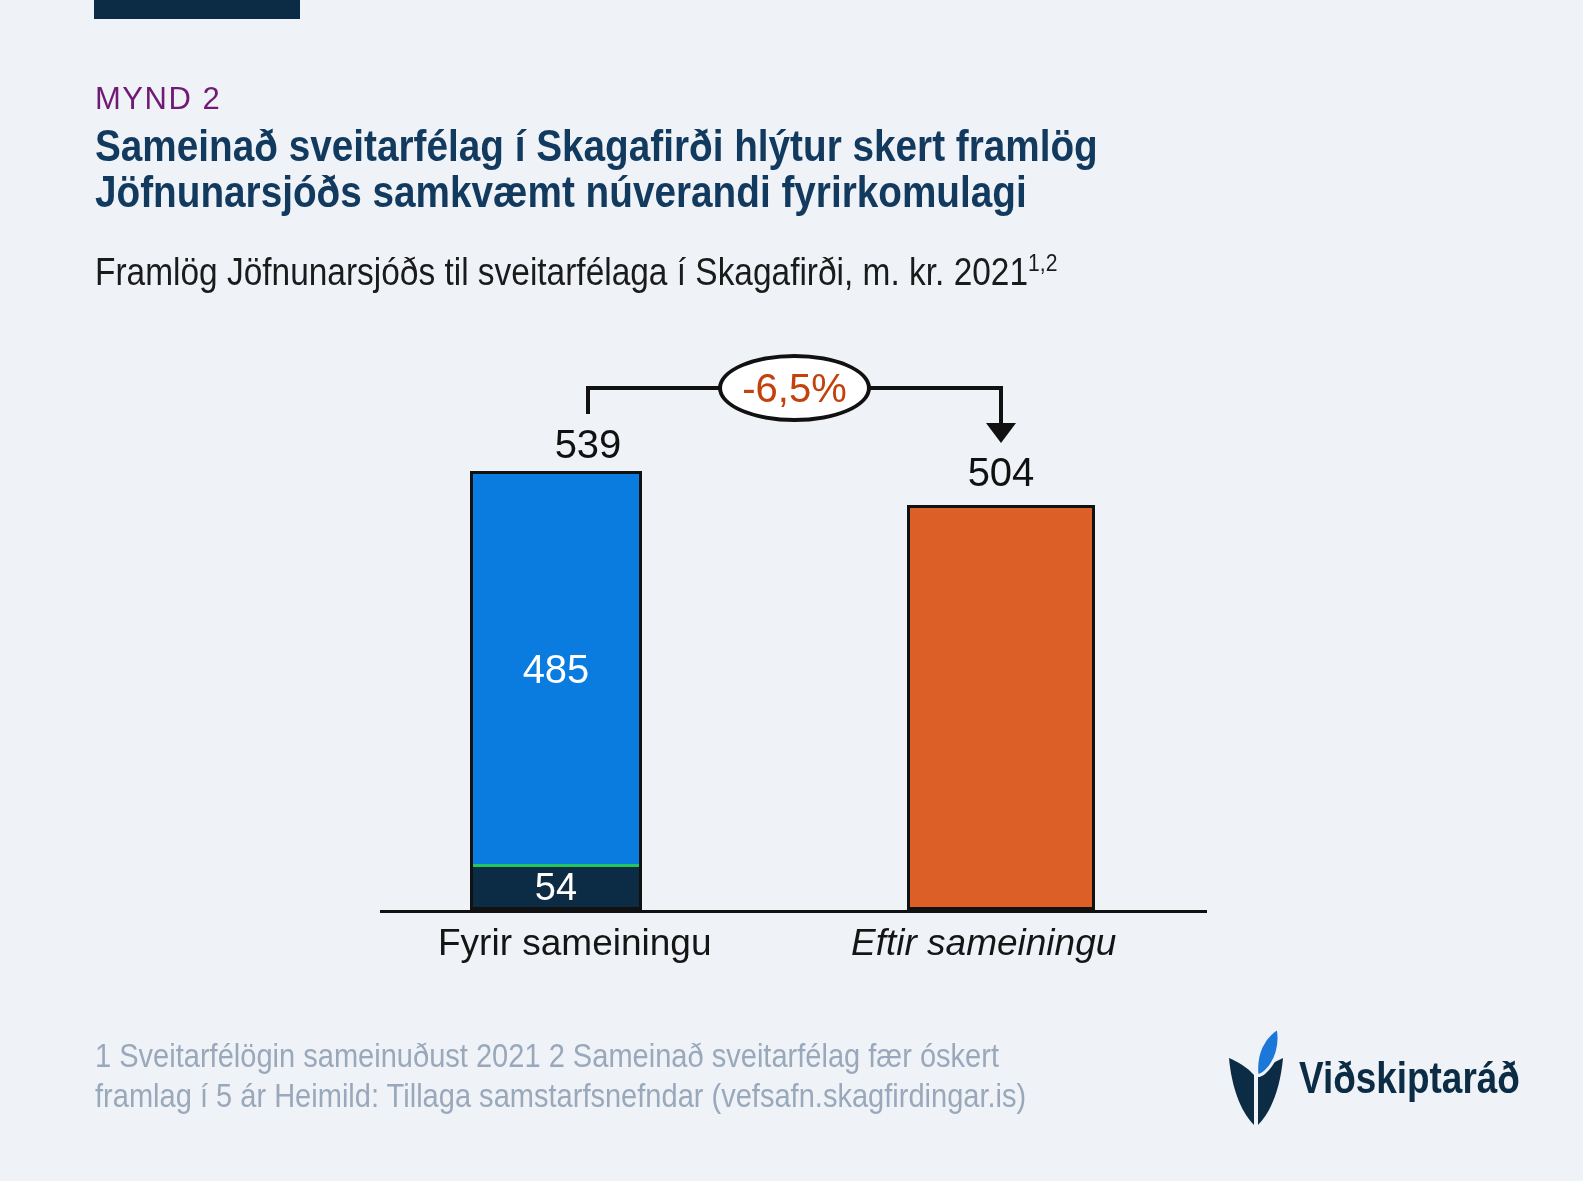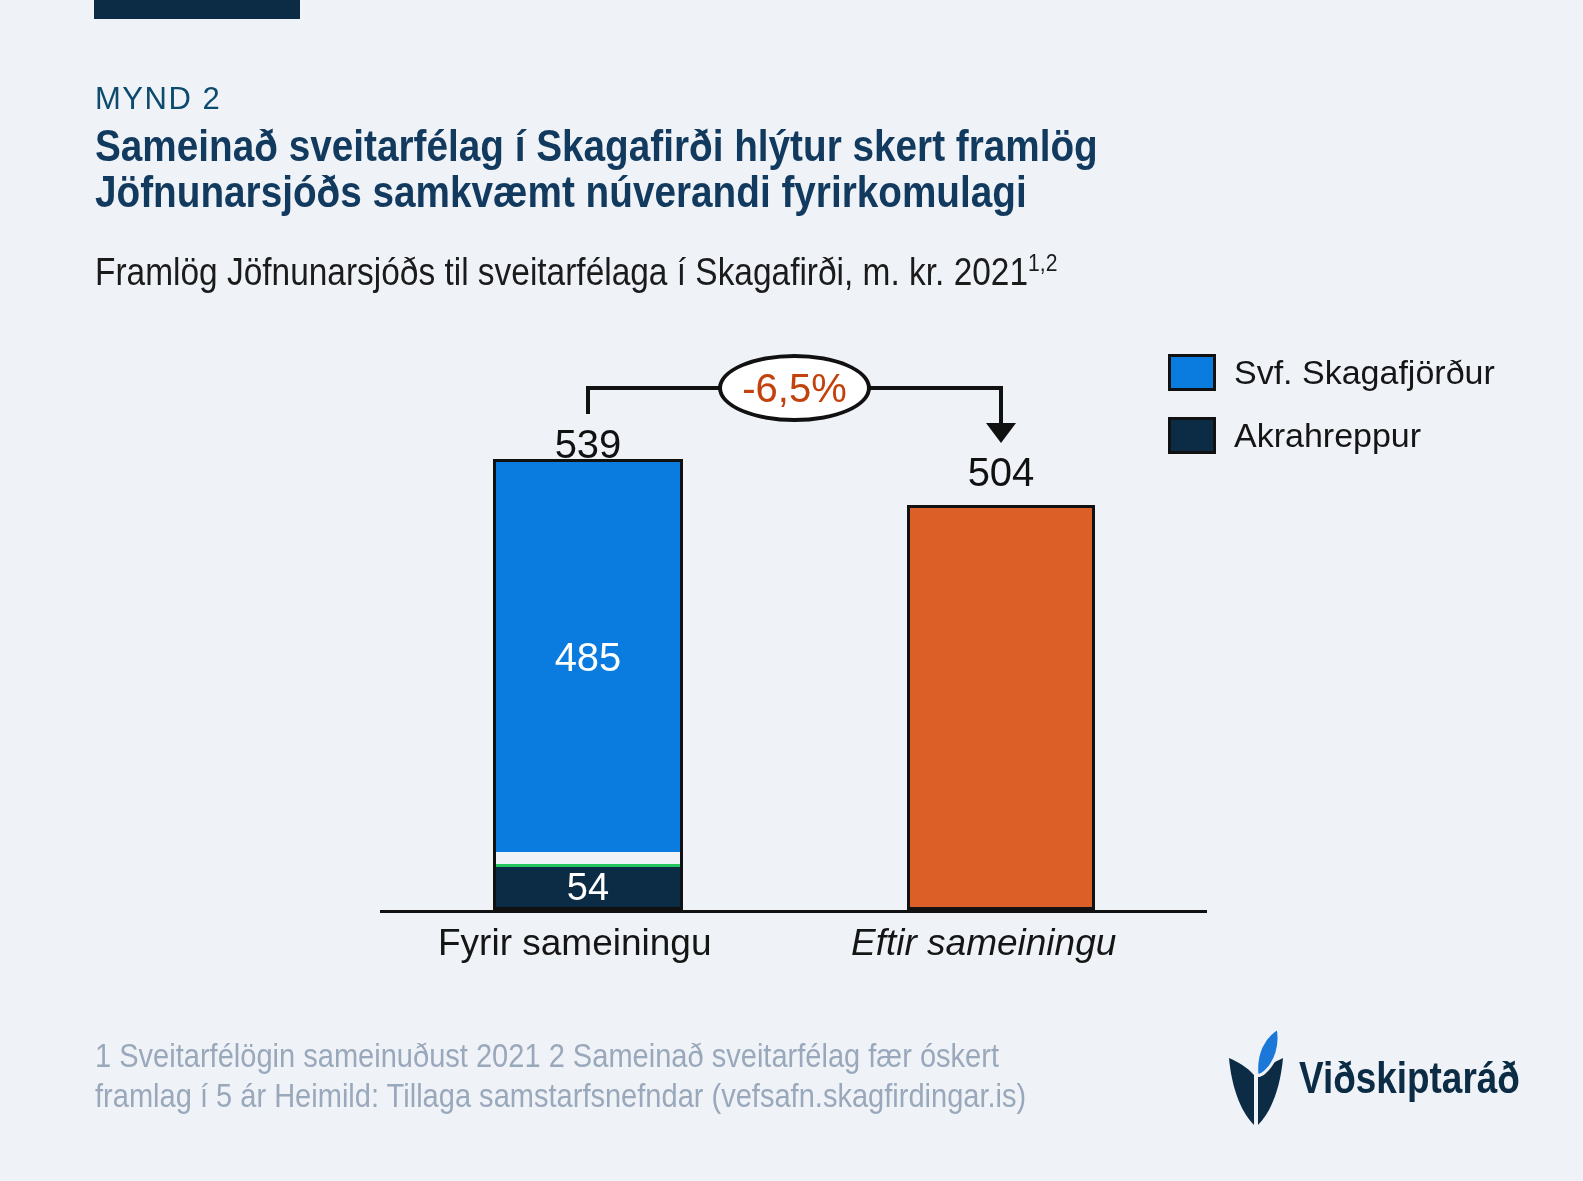--- a/index.html
+++ b/index.html
@@ -16,21 +16,21 @@
 
   
   .accent-bar {
     position: absolute; left: 94px; top: 0;
     width: 206px; height: 19px;
     background: #0c2b45;
   }
   .kicker {
     position: absolute; left: 95px; top: 81px;
     font-size: 31px; letter-spacing: 1.5px;
-    color: #0c4a6e;
+    color: #701a75;
   }
   .title {
     position: absolute; left: 95px; top: 123px;
     width: 1420px;
     font-size: 44px; font-weight: bold; line-height: 46px;
     color: #12395e;
     transform: scaleX(0.88); transform-origin: top left;
   }
   .subtitle {
     position: absolute; left: 95px; top: 249px;
@@ -43,21 +43,21 @@
   
   .axis-line {
     position: absolute; left: 380px; top: 910px;
     width: 827px; height: 3px; background: #111;
   }
   .bar {
     position: absolute; bottom: 271px;
     border: 3px solid #111;
     display: flex; flex-direction: column;
   }
-  .bar-before { left: 493px; width: 190px; gap: 12px; }
+  .bar-before { left: 470px; width: 172px; }
   .bar-after  { left: 907px; width: 188px; background: #dd5f28; }
   .seg { display: flex; align-items: center; justify-content: center; }
   .seg-blue { background: #0a7ce0; }
   .seg-navy { background: #0c2b45; border-top: 3px solid #22c55e; }
   .seg-label { color: #fff; font-size: 40px; }
   .seg-navy .seg-label { font-size: 38px; }
 
   .total-label {
     position: absolute; text-align: center;
     font-size: 40px; color: #111;
@@ -135,30 +135,20 @@
   </div>
 
   <div class="arrow-piece arrow-h"></div>
   <div class="arrow-piece arrow-v-left"></div>
   <div class="arrow-piece arrow-v-right"></div>
   <div class="arrow-head"></div>
   <div class="change-badge">
     <span>-6,5%</span>
   </div>
 
-  <div class="legend">
-    <div class="legend-item">
-      <div class="swatch swatch-blue"></div>
-      <div class="legend-label">Svf. Skagafjörður</div>
-    </div>
-    <div class="legend-item">
-      <div class="swatch swatch-navy"></div>
-      <div class="legend-label">Akrahreppur</div>
-    </div>
-  </div>
 
   <div class="total-label total-before">539</div>
   <div class="total-label total-after">504</div>
 
   <div class="bar bar-before">
     <div class="seg seg-blue" style="height: 390px;">
       <span class="seg-label">485</span>
     </div>
     <div class="seg seg-navy" style="height: 43px;">
       <span class="seg-label">54</span>

